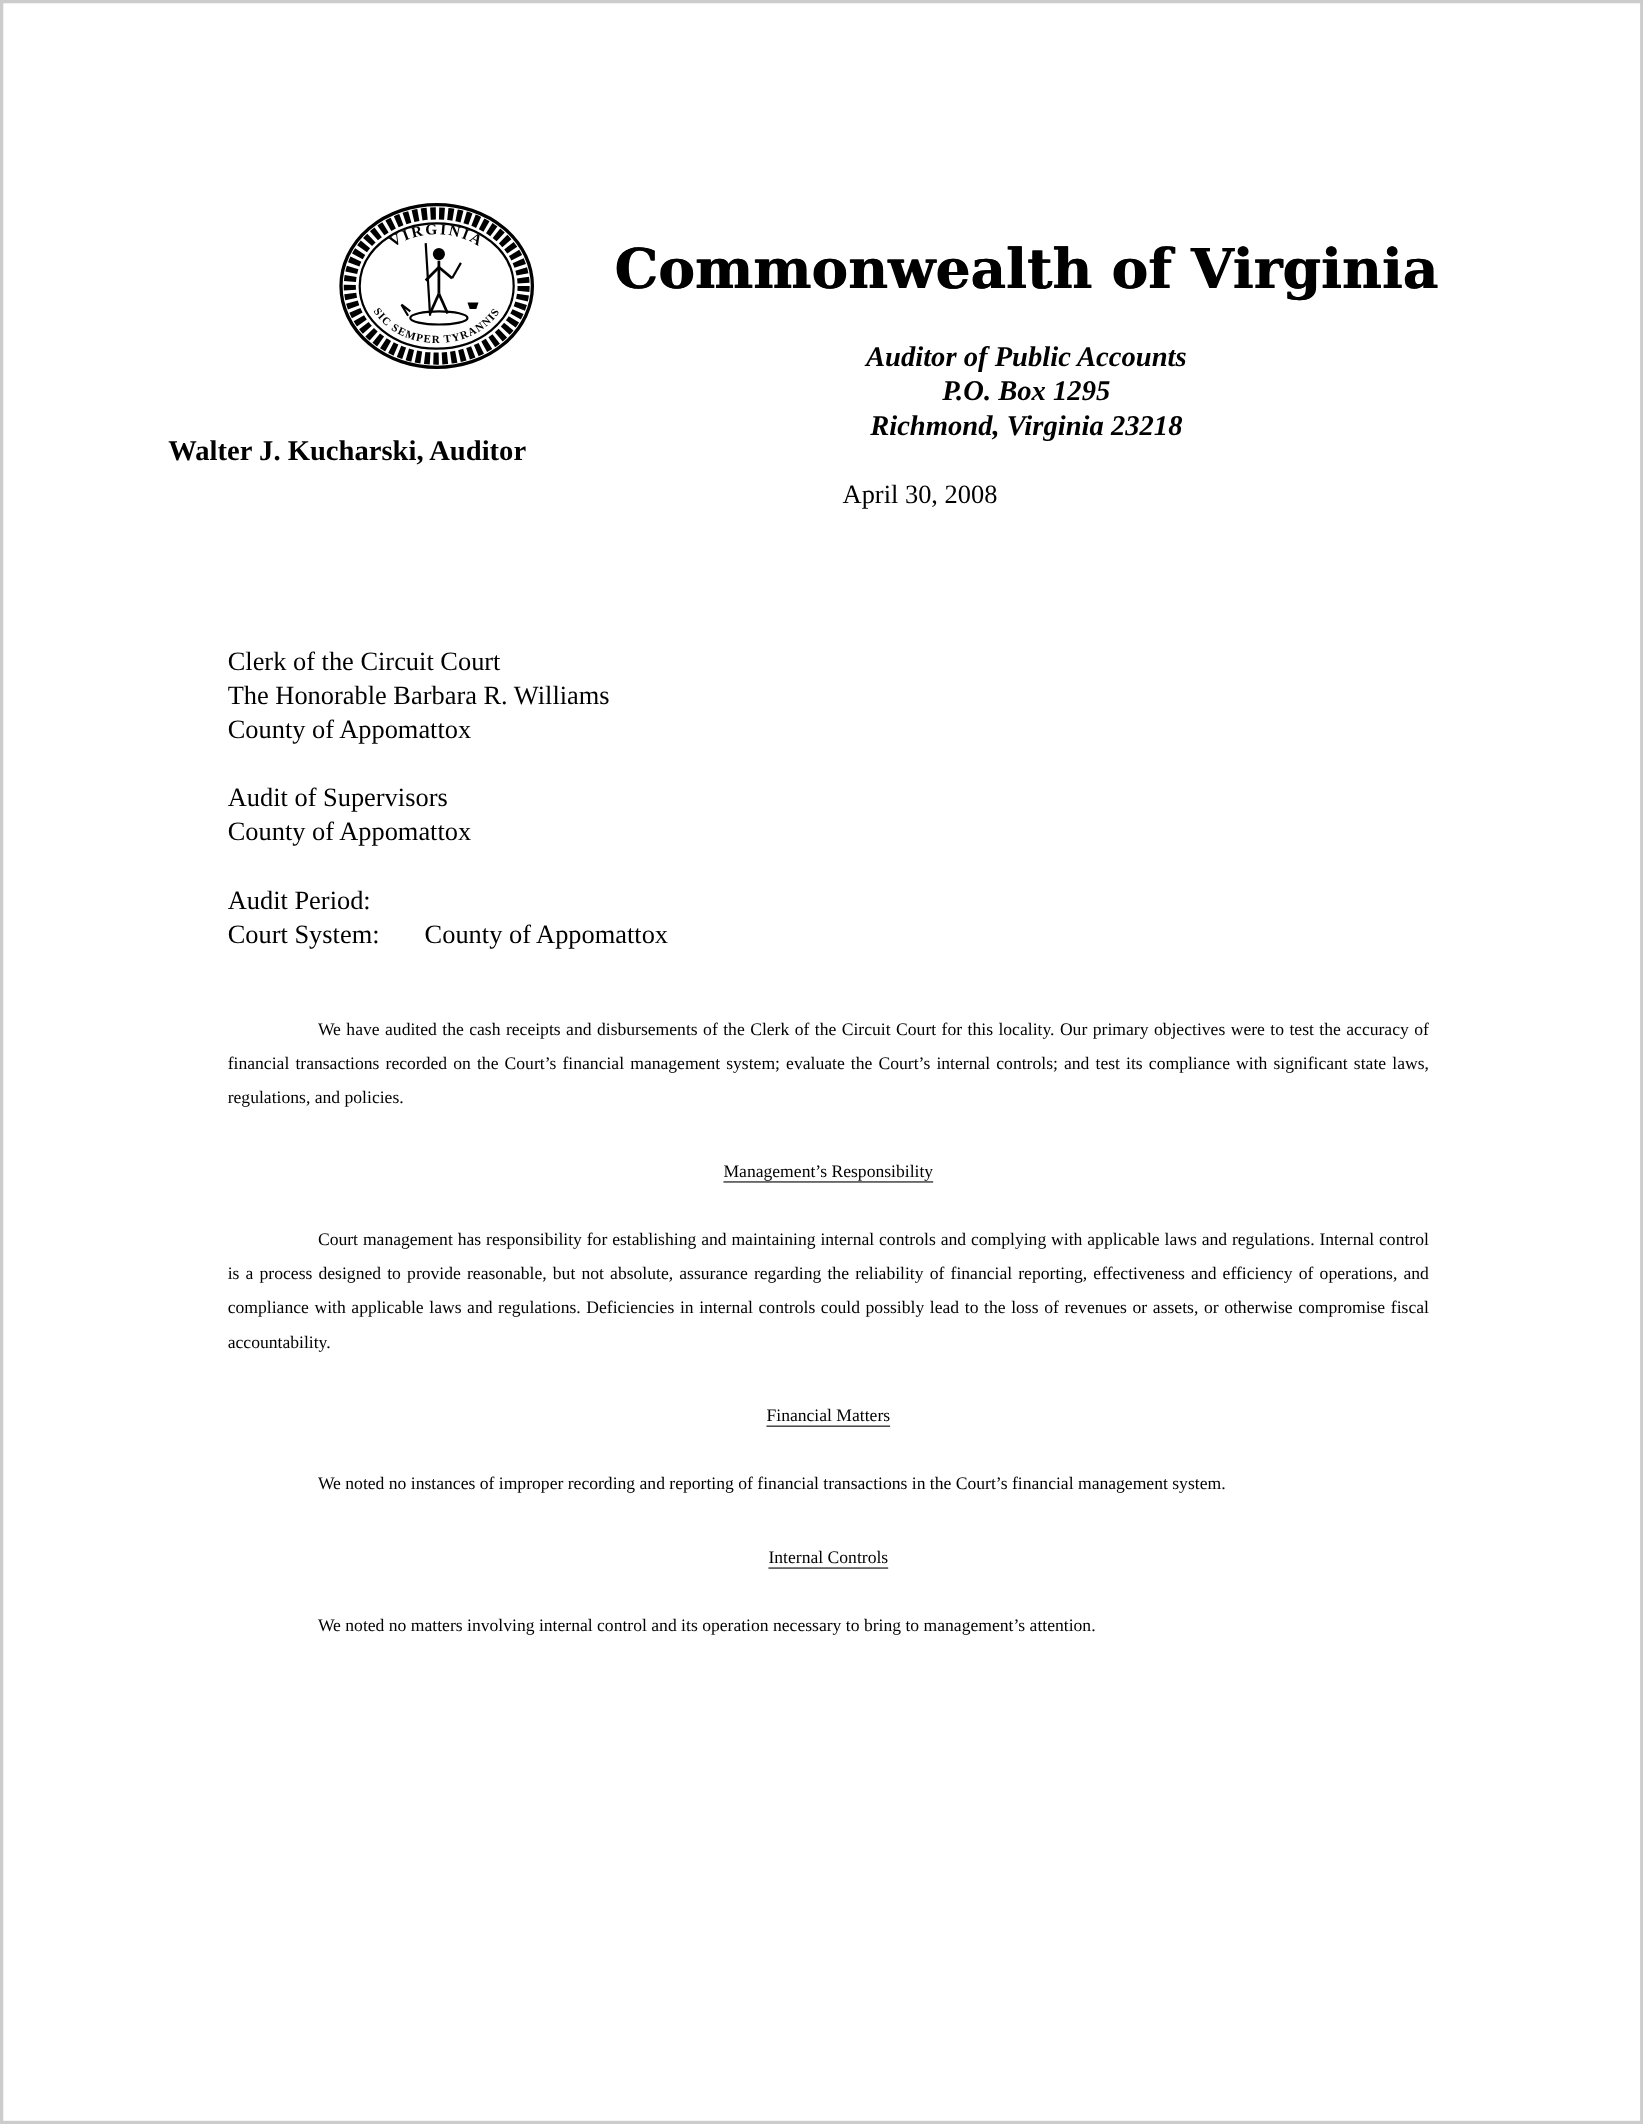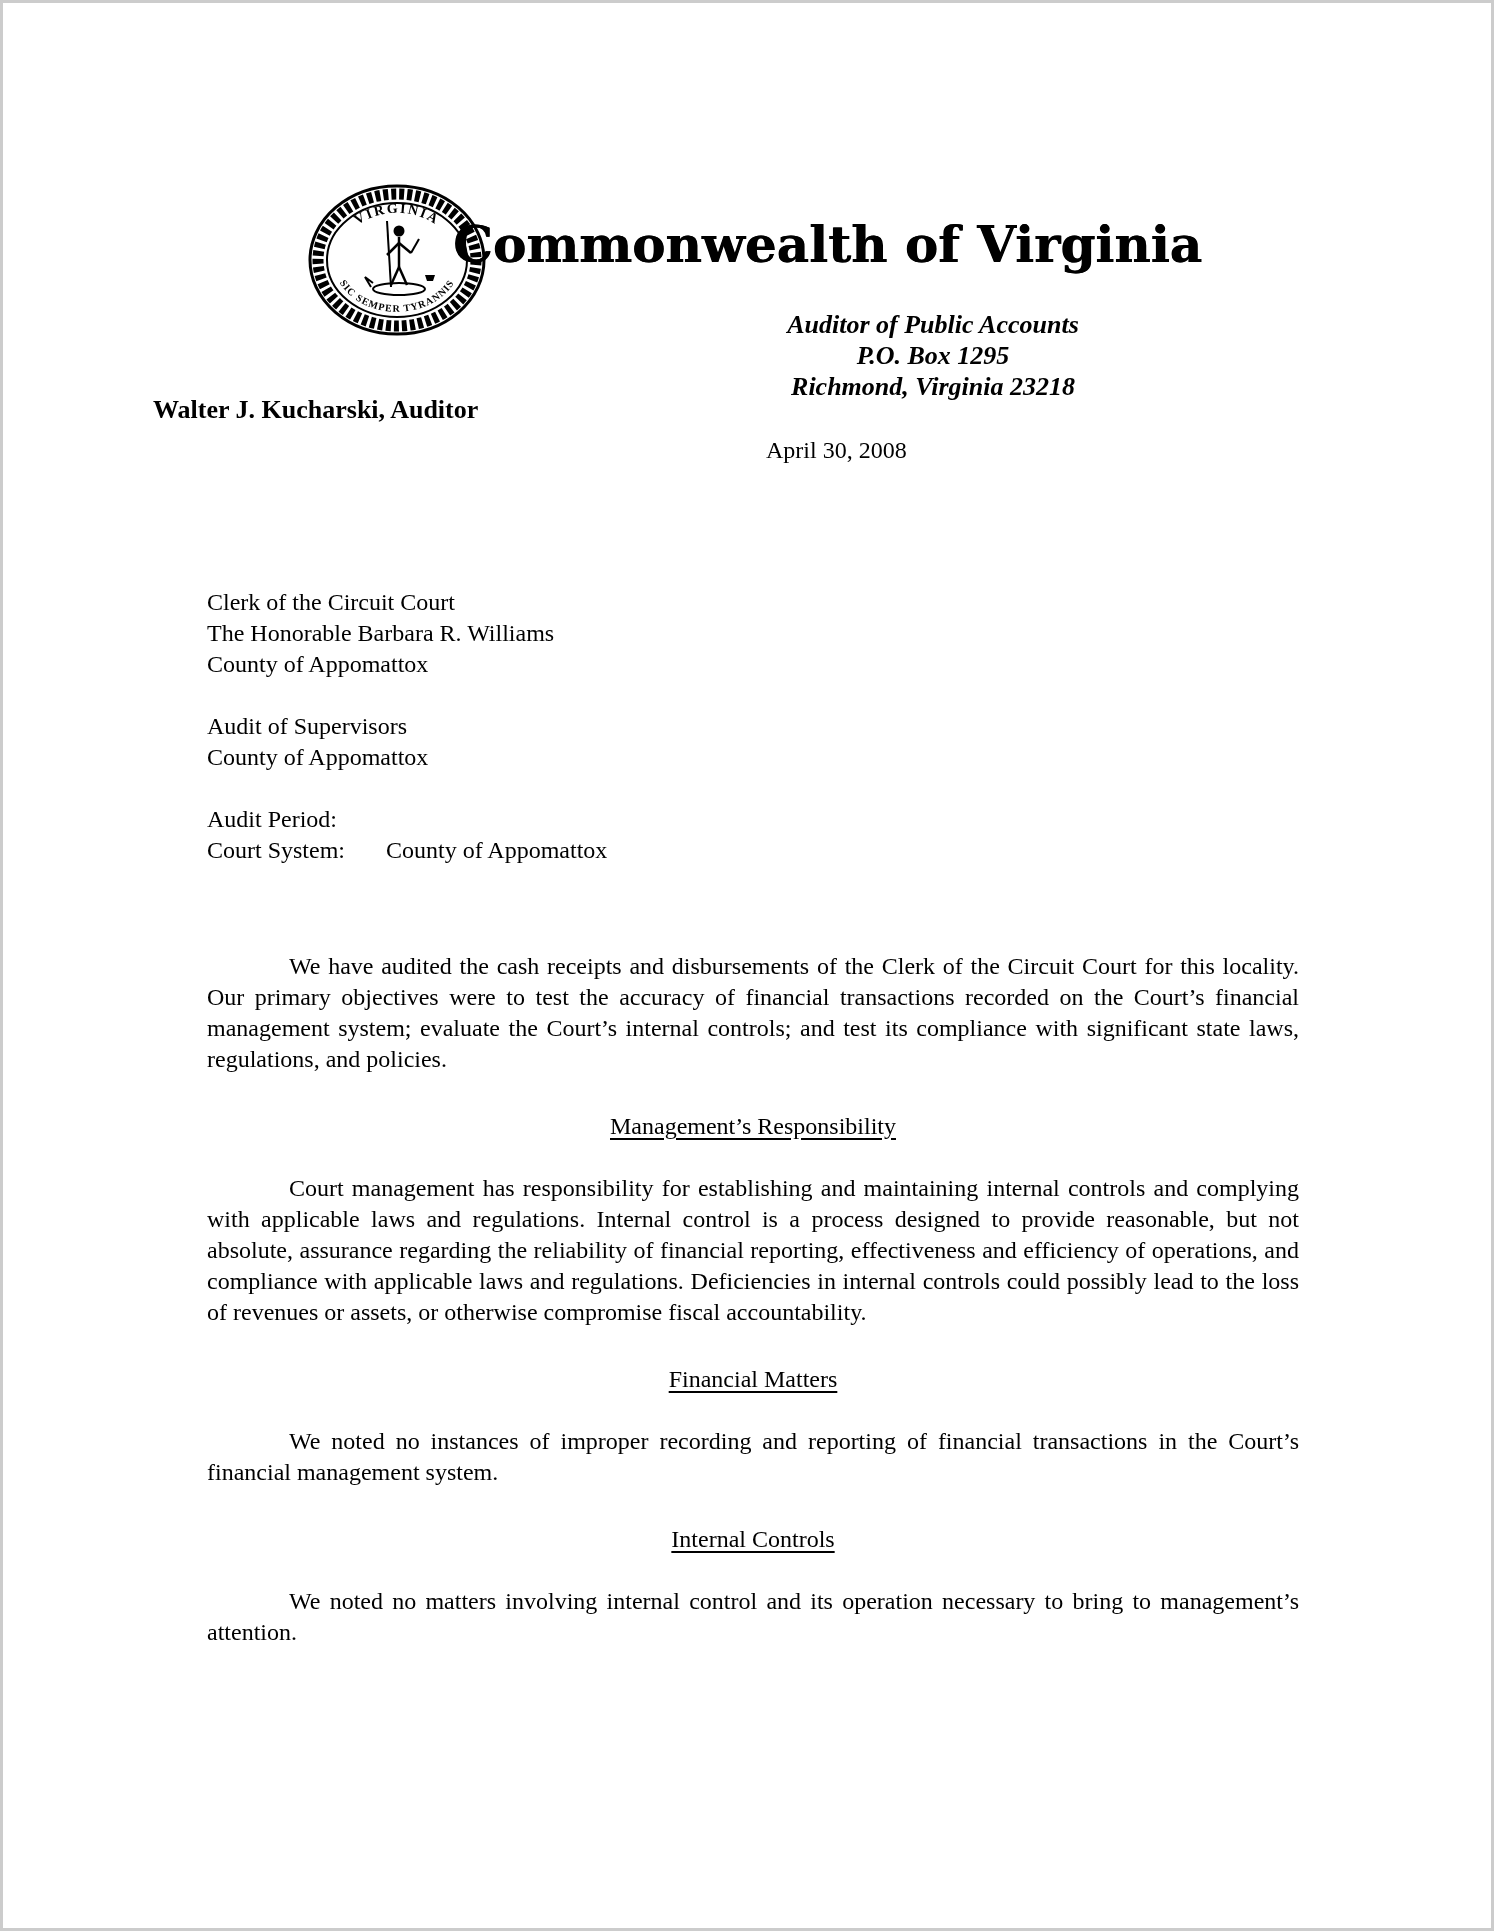--- a/index.html
+++ b/index.html
@@ -14,20 +14,21 @@
     color: #000000;
     overflow: hidden;
   }
   .abs { position: absolute; }
 
   
   .seal { left: 304px; top: 180px; width: 180px; height: 154px; }
   .seal svg { width: 100%; height: 100%; }
   .title {
     left: 450px; top: 212px; width: 960px;
+    text-align: center;
     font-family: "DejaVu Serif", serif;
     font-weight: bold;
     font-size: 50px;
     letter-spacing: 0px;
     text-shadow: 0.6px 0 0 #000;
     white-space: nowrap;
   }
   .office-block {
     left: 460px; top: 306px; width: 940px;
     text-align: center;
@@ -47,22 +48,22 @@
   
   .date { left: 763px; top: 434px; font-size: 24px; }
   .addr {
     left: 204px; top: 584px; width: 1092px;
     font-size: 24px; line-height: 31px;
   }
   .addr .gap { height: 31px; }
   .ref-row { display: flex; }
   .ref-label { width: 179px; flex: 0 0 179px; }
   .body-block {
-    left: 204px; top: 948px; width: 1092px;
-    font-size: 24px; line-height: 31px;
+    left: 204px; top: 918px; width: 1092px;
+    font-size: 16px; line-height: 31px;
     text-align: justify;
   }
   .para { margin: 0; text-indent: 82px; }
   .sec-heading {
     margin: 36px 0 31px 0;
     text-decoration: underline;
     text-underline-offset: 4px;
     text-align: center;
   }
 </style>

